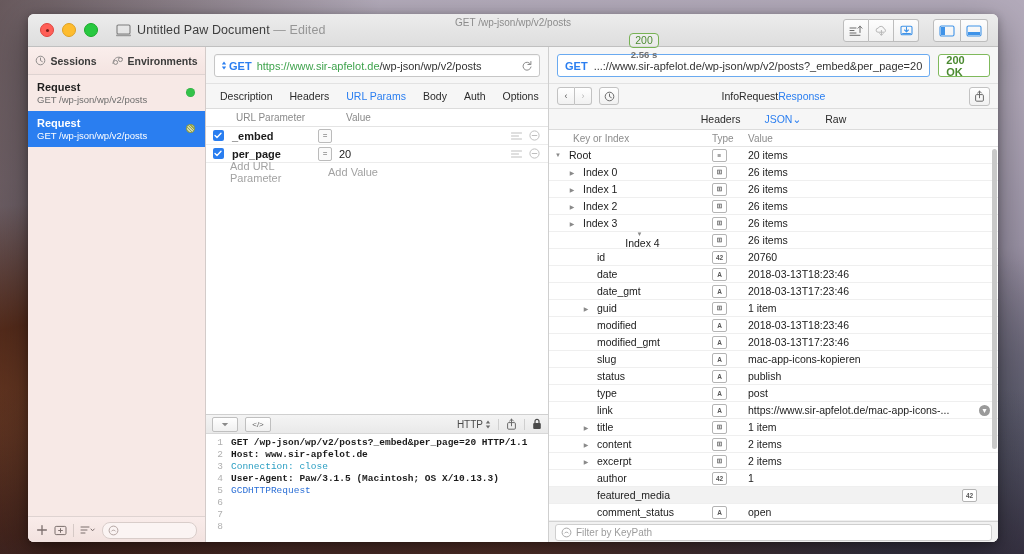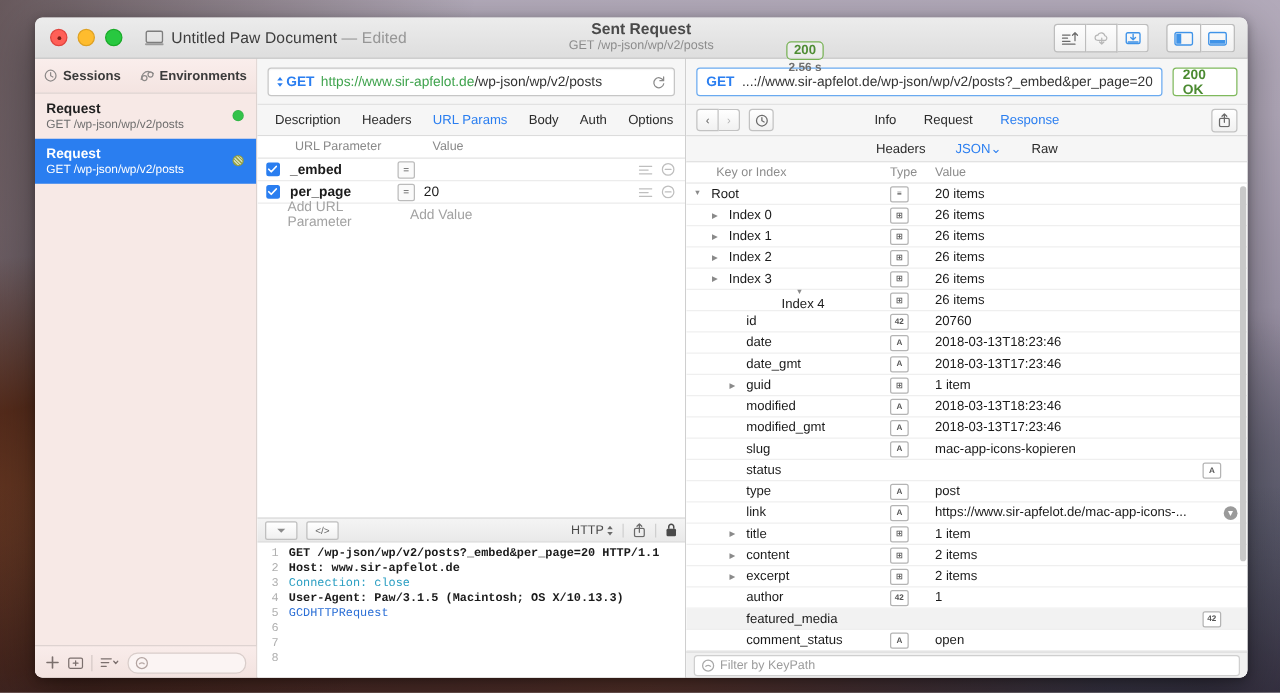--- a/index.html
+++ b/index.html
@@ -49,21 +49,21 @@
   .center-status{
     position:absolute;left:0;right:0;top:2px;text-align:center;pointer-events:none;
   }
   .cs-title{font-size:12.5px;font-weight:bold;color:#4a4a4a;line-height:14px;}
   .cs-sub{font-size:10px;color:#8c8c8c;line-height:12px;margin-top:1px;}
   .status-badge-wrap{
     position:absolute;left:594px;top:16px;text-align:center;width:44px;
   }
   .code-pill{
     display:inline-block;border:1px solid #77b254;border-radius:4px;
-    color:#4e8c33;font-size:10.5px;font-weight:bold;padding:0px 5px;line-height:13px;
+    color:#4e8c33;font-size:10.5px;font-weight:normal;padding:0px 5px;line-height:13px;
     background:rgba(255,255,255,.4);
   }
   .time-txt{font-size:9.5px;color:#6f6f6f;font-weight:bold;margin-top:1px;}
   .tb-right{position:absolute;right:10px;top:5px;display:flex;align-items:center;gap:6px;}
   .tbtn{
     width:24px;height:21px;border:1px solid #bdbdbd;border-radius:3px;
     background:linear-gradient(#fdfdfd,#f0f0f0);
     display:flex;align-items:center;justify-content:center;
   }
   .tgroup{display:flex;}
@@ -201,21 +201,21 @@
   .navbtn{
     width:16px;height:16px;border:1px solid #c2c2c2;background:linear-gradient(#fff,#f1f1f1);
     display:flex;align-items:center;justify-content:center;font-size:9px;color:#5a5a5a;
   }
   .navgrp .navbtn:first-child{border-radius:3px 0 0 3px;}
   .navgrp .navbtn:last-child{border-radius:0 3px 3px 0;border-left:0;color:#b6b6b6;}
   .clockbtn{
     width:18px;height:16px;border:1px solid #c2c2c2;border-radius:3px;margin-left:7px;
     background:linear-gradient(#fff,#f1f1f1);display:flex;align-items:center;justify-content:center;
   }
-  .resp-tabs{position:absolute;left:0;right:0;display:flex;justify-content:center;gap:22px;}
+  .resp-tabs{position:absolute;left:0;right:0;display:flex;justify-content:center;}
   .rtab{font-size:10.5px;color:#2b2b2b;}
   .rtab.active{color:#2a7ef0;}
   .share{
     position:absolute;right:8px;width:19px;height:17px;border:1px solid #c2c2c2;border-radius:3px;
     background:linear-gradient(#fff,#f1f1f1);display:flex;align-items:center;justify-content:center;
   }
   .fmt-row{
     height:20px;background:#f6f6f6;border-bottom:1px solid #dcdcdc;
     display:flex;align-items:center;justify-content:center;gap:24px;
   }
@@ -271,21 +271,20 @@
           <rect x="1" y="1" width="13" height="9" rx="1.2" fill="none" stroke="#7d7d7d" stroke-width="1.1"></rect>
           <rect x="0" y="10.6" width="15" height="1.6" rx=".8" fill="#9a9a9a"></rect>
         </svg>
     </div>
     <div class="doc-title">
       <span>Untitled Paw Document</span>
       <span class="edited">— Edited</span>
     </div>
 
     <div class="center-status">
-      <div class="cs-title">Sent Request</div>
       <div class="cs-sub">GET /wp-json/wp/v2/posts</div>
     </div>
     <div class="status-badge-wrap">
       <div class="code-pill">200</div>
       <div class="time-txt">2.56 s</div>
     </div>
 
     <div class="tb-right">
       <div class="tgroup">
         <div class="tbtn">
@@ -709,20 +708,21 @@
             <div class="tval">mac-app-icons-kopieren</div>
           </div>
           <div class="trow">
             <div class="tkey" style="padding-left: 32px;">
               <span class="tri"></span>
               <span style="padding-left: 6px;">status</span>
             </div>
             <div class="ttype">
               <span class="typebox">A</span>
             </div>
+            <div class="tval">publish</div>
           </div>
           <div class="trow">
             <div class="tkey" style="padding-left: 32px;">
               <span class="tri"></span>
               <span style="padding-left: 6px;">type</span>
             </div>
             <div class="ttype">
               <span class="typebox">A</span>
             </div>
             <div class="tval">post</div>

